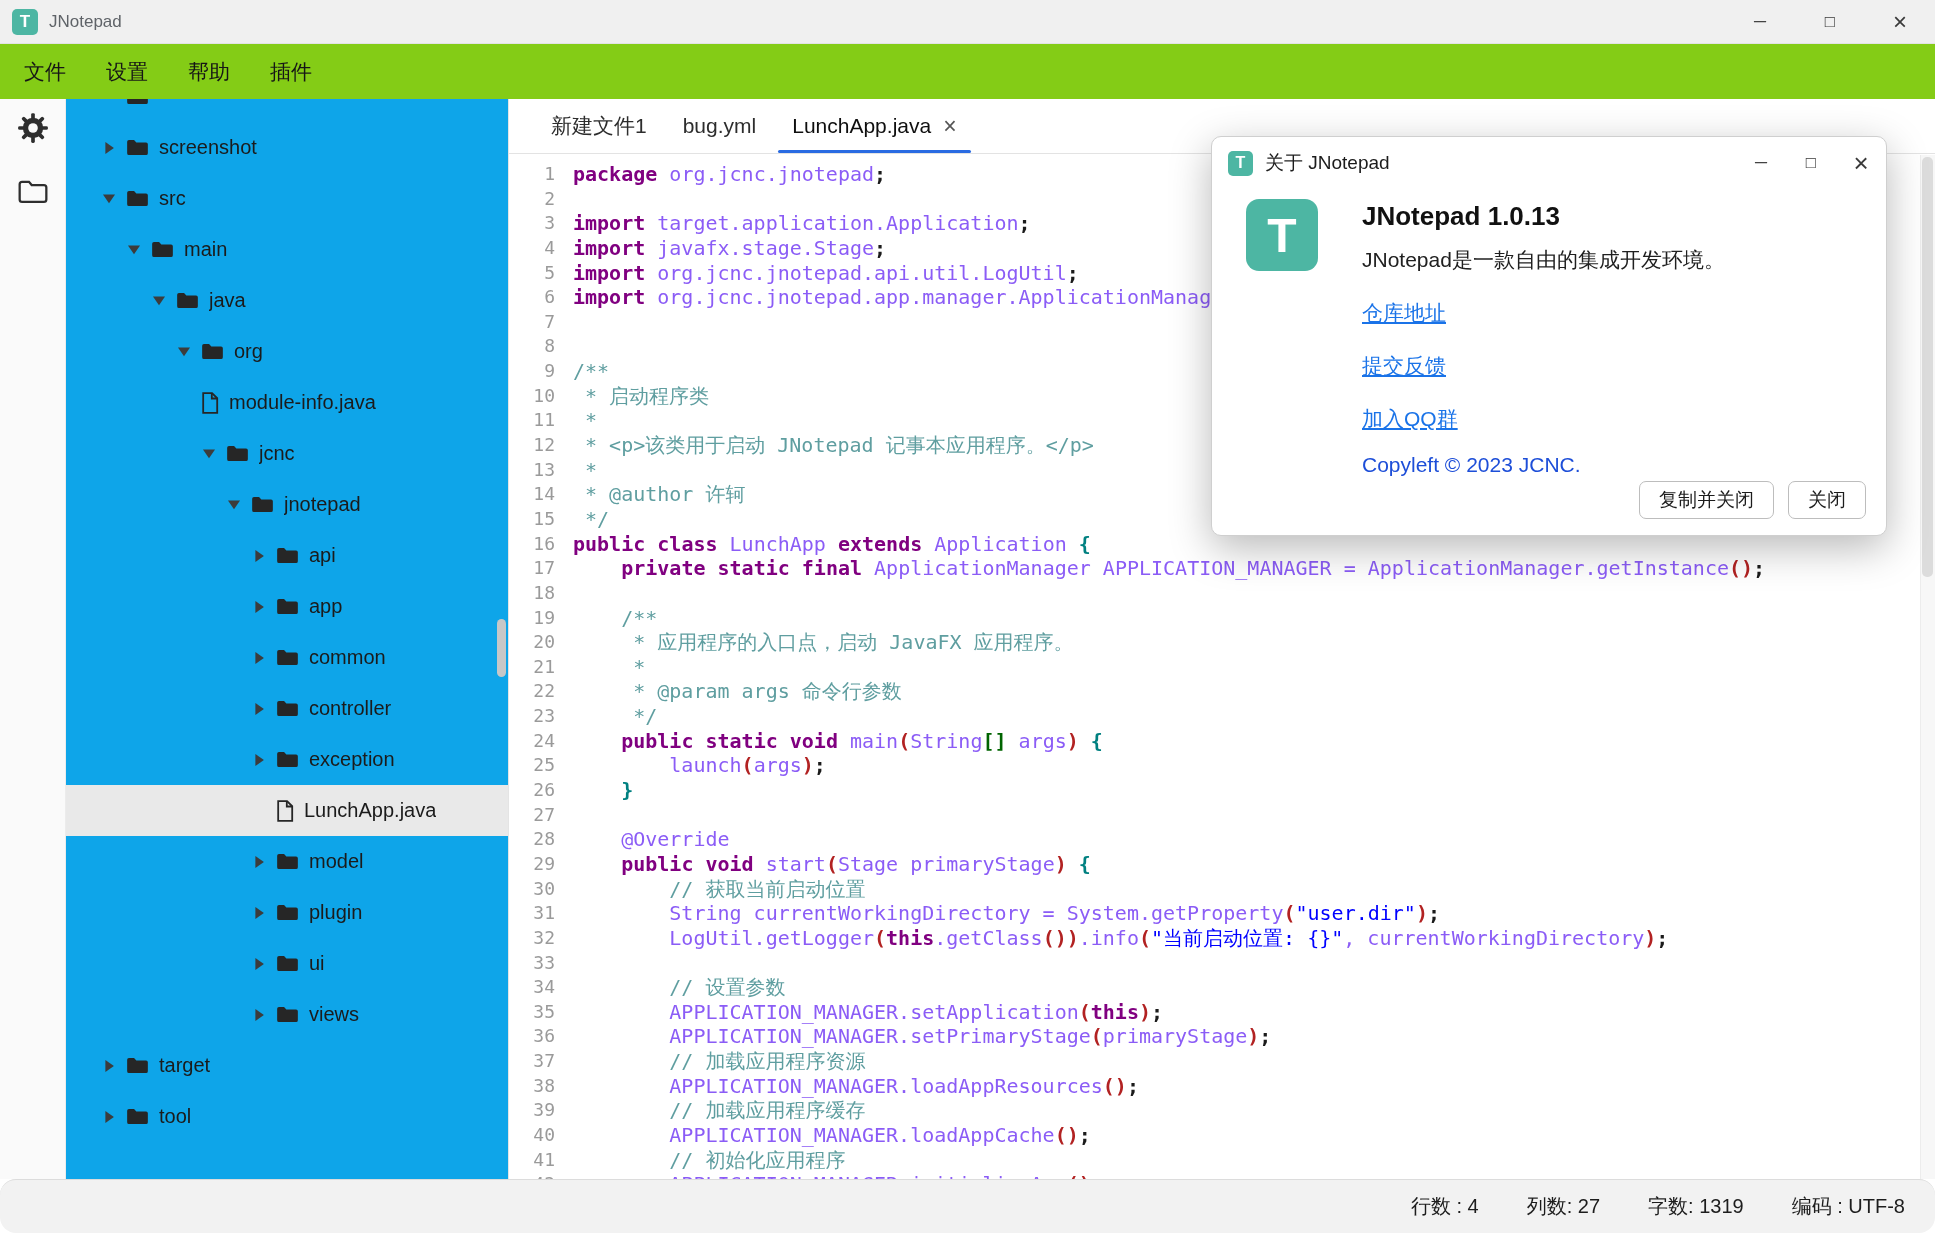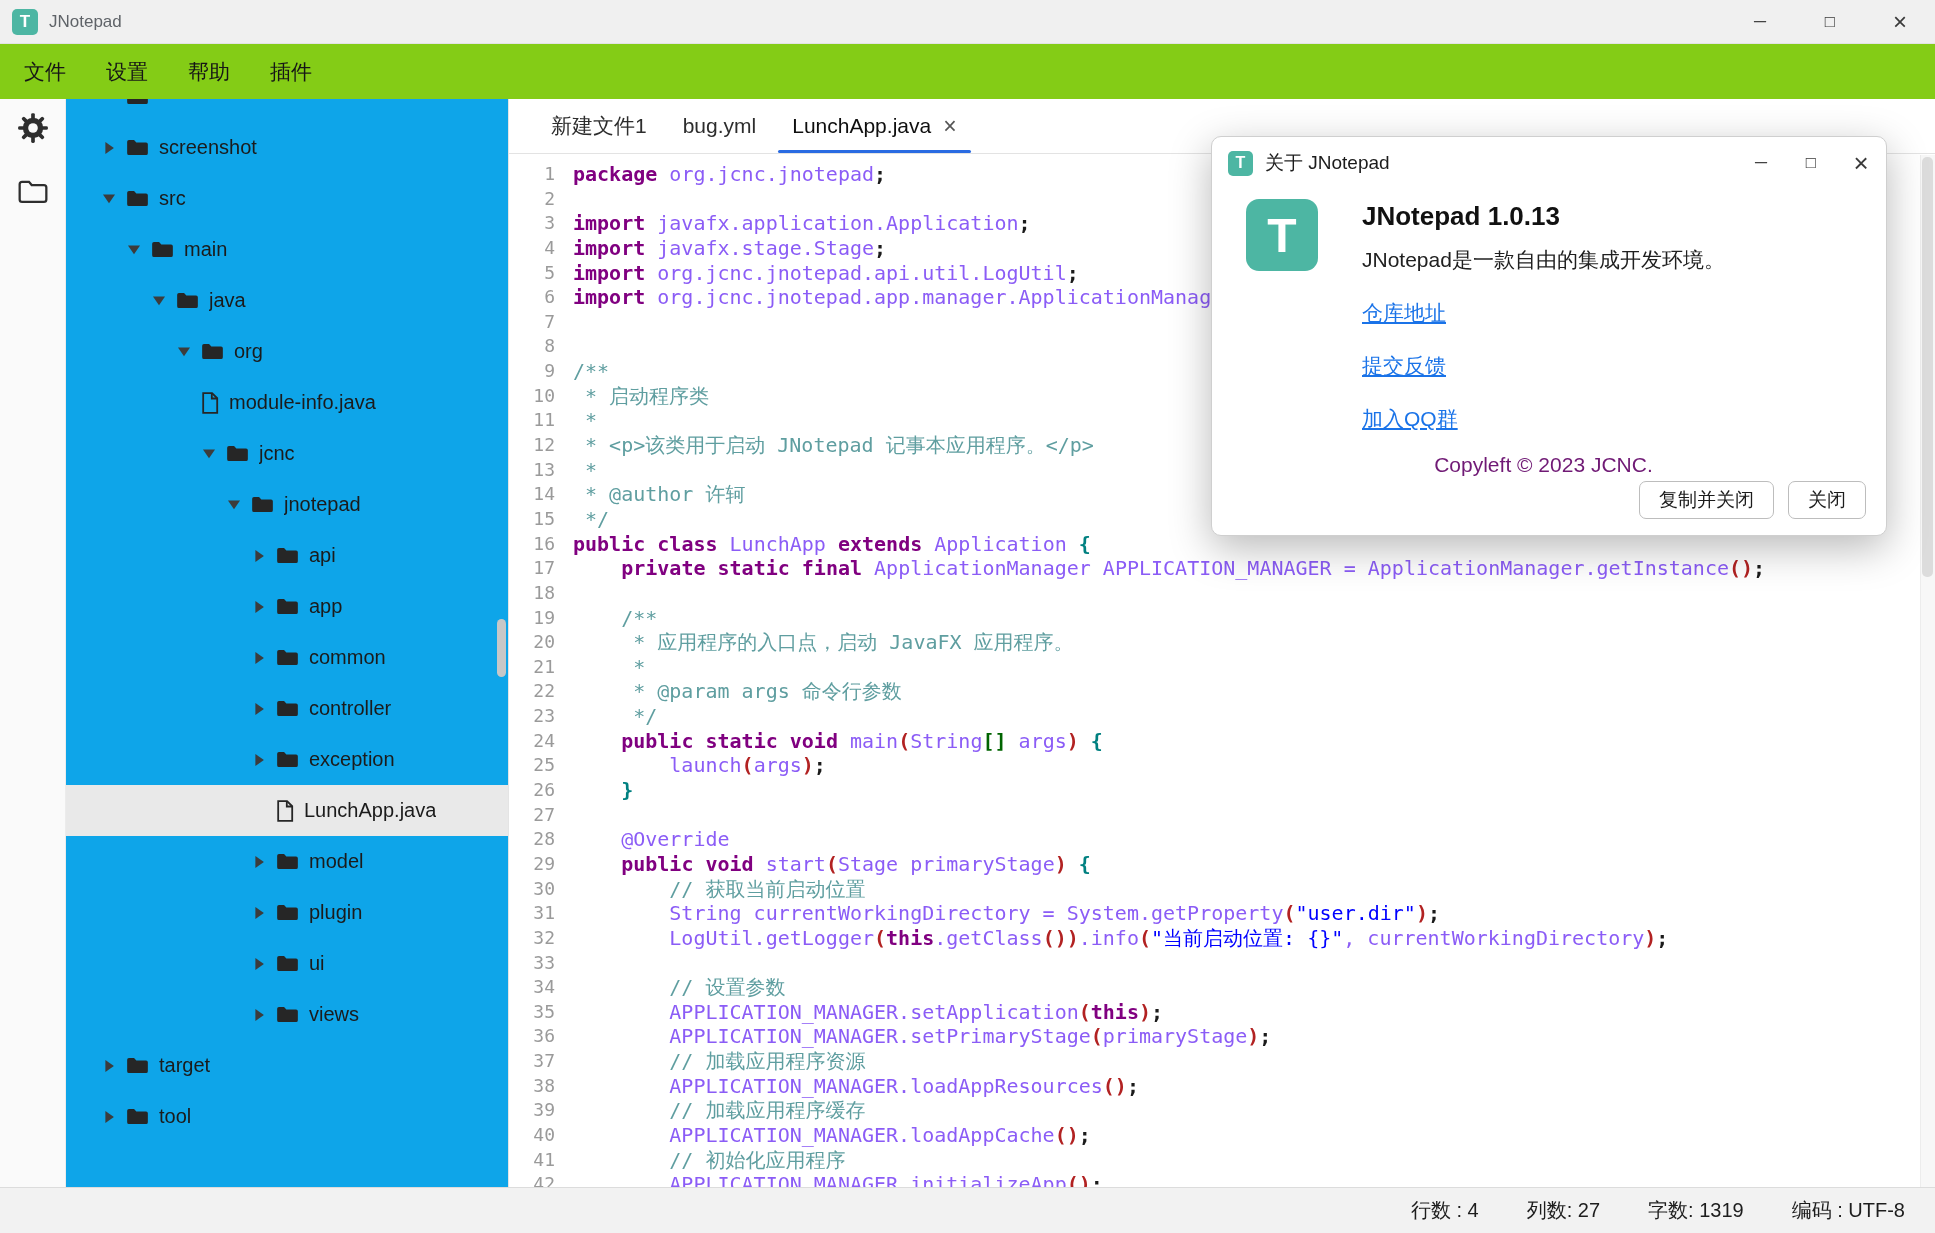--- a/index.html
+++ b/index.html
@@ -64,44 +64,44 @@
   .tk-q { color:#006400; font-weight:bold; }
   .tk-m { color:#1b1b1b; font-weight:bold; }
   .tk-t { color:#8b5cf6; }
 
   .right-scrollbar { position:absolute; top:56px; right:0; bottom:0; width:15px;
     background:#f7f7f7; border-left:1px solid #ececec; }
   .right-thumb { position:absolute; top:2px; right:2px; width:11px; height:420px;
     background:#dcdcdc; border-radius:5px; }
 
   
-  .statusbar { height:46px; flex:none; background:#f2f2f2; border-top:1px solid #dcdcdc;
+  .statusbar { height:54px; flex:none; background:#f2f2f2; border-top:1px solid #dcdcdc;
     display:flex; align-items:center; justify-content:flex-end; gap:48px; padding-right:30px;
-    font-size:20px; color:#1d1d1d; }
+    font-size:20px; color:#1d1d1d;border-radius:16px; }
 
   
   .dialog { position:absolute; left:1211px; top:136px; width:676px; height:400px; background:#fff;
     border:1px solid #cfcfcf; border-radius:10px; box-shadow:0 12px 42px rgba(0,0,0,.28);
     display:flex; flex-direction:column; z-index:50; overflow:hidden; }
   .dialog-titlebar { height:52px; flex:none; display:flex; align-items:center; padding-left:16px; }
   .dialog-logo { width:25px; height:25px; border-radius:5px; background:#4db6a3; color:#fff;
     font-weight:bold; font-size:16px; display:flex; align-items:center; justify-content:center; flex:none; }
   .dialog-title { margin-left:12px; font-size:19px; color:#1c1c1c; }
   .dialog-controls { margin-left:auto; display:flex; height:100%; }
   .dlg-ctl { width:50px; height:100%; display:flex; align-items:center; justify-content:center;
     font-size:17px; color:#3a3a3a; }
   .dlg-ctl.close { font-size:26px; }
   .dialog-body { display:flex; gap:44px; padding:10px 24px 0 34px; }
   .big-logo { width:72px; height:72px; border-radius:13px; background:#4db6a3; color:#fff;
     font-weight:bold; font-size:48px; display:flex; align-items:center; justify-content:center; flex:none; }
   .dlg-heading { font-size:26px; font-weight:bold; color:#111; margin-top:2px; }
   .dlg-desc { font-size:21px; color:#202020; margin-top:14px; }
   .dlg-links { margin-top:14px; }
   .dlg-link { display:block; font-size:21px; color:#1a73e8; text-decoration:underline; margin-top:25px; cursor:pointer; }
-  .dlg-copy { font-size:21px; color:#701a75; margin-top:20px;text-align:center; }
+  .dlg-copy { font-size:21px; color:#1d4ed8; margin-top:20px; }
   .dialog-buttons { position:absolute; right:20px; bottom:16px; display:flex; gap:14px; }
   .dlg-btn { height:38px; padding:0 19px; font-size:19px; color:#1c1c1c; background:#fff;
     border:1px solid #bdbdbd; border-radius:7px; font-family:inherit; }
 </style>
 </head>
 <body>
 
 <div class="app">
 
   <div class="titlebar">
@@ -425,21 +425,21 @@
           <span>bug.yml</span>
         </div>
         <div class="tab active">
           <span>LunchApp.java</span>
           <span class="tab-close">×</span>
         </div>
       </div>
       <div class="code-area">
           <div class="code-line"><span class="gutter">1</span><span class="code-text"><span class="tk-k">package</span><span class="tk-t"> org.jcnc.jnotepad</span><span class="tk-m">;</span></span></div>
           <div class="code-line"><span class="gutter">2</span><span class="code-text"></span></div>
-          <div class="code-line"><span class="gutter">3</span><span class="code-text"><span class="tk-k">import</span><span class="tk-t"> javafx.application.Application</span><span class="tk-m">;</span></span></div>
+          <div class="code-line"><span class="gutter">3</span><span class="code-text"><span class="tk-k">import</span><span class="tk-t"> target.application.Application</span><span class="tk-m">;</span></span></div>
           <div class="code-line"><span class="gutter">4</span><span class="code-text"><span class="tk-k">import</span><span class="tk-t"> javafx.stage.Stage</span><span class="tk-m">;</span></span></div>
           <div class="code-line"><span class="gutter">5</span><span class="code-text"><span class="tk-k">import</span><span class="tk-t"> org.jcnc.jnotepad.api.util.LogUtil</span><span class="tk-m">;</span></span></div>
           <div class="code-line"><span class="gutter">6</span><span class="code-text"><span class="tk-k">import</span><span class="tk-t"> org.jcnc.jnotepad.app.manager.ApplicationManager</span><span class="tk-m">;</span></span></div>
           <div class="code-line"><span class="gutter">7</span><span class="code-text"></span></div>
           <div class="code-line"><span class="gutter">8</span><span class="code-text"></span></div>
           <div class="code-line"><span class="gutter">9</span><span class="code-text"><span class="tk-c">/**</span></span></div>
           <div class="code-line"><span class="gutter">10</span><span class="code-text"><span class="tk-c"> * 启动程序类</span></span></div>
           <div class="code-line"><span class="gutter">11</span><span class="code-text"><span class="tk-c"> *</span></span></div>
           <div class="code-line"><span class="gutter">12</span><span class="code-text"><span class="tk-c"> * &lt;p&gt;该类用于启动 JNotepad 记事本应用程序。&lt;/p&gt;</span></span></div>
           <div class="code-line"><span class="gutter">13</span><span class="code-text"><span class="tk-c"> *</span></span></div>

